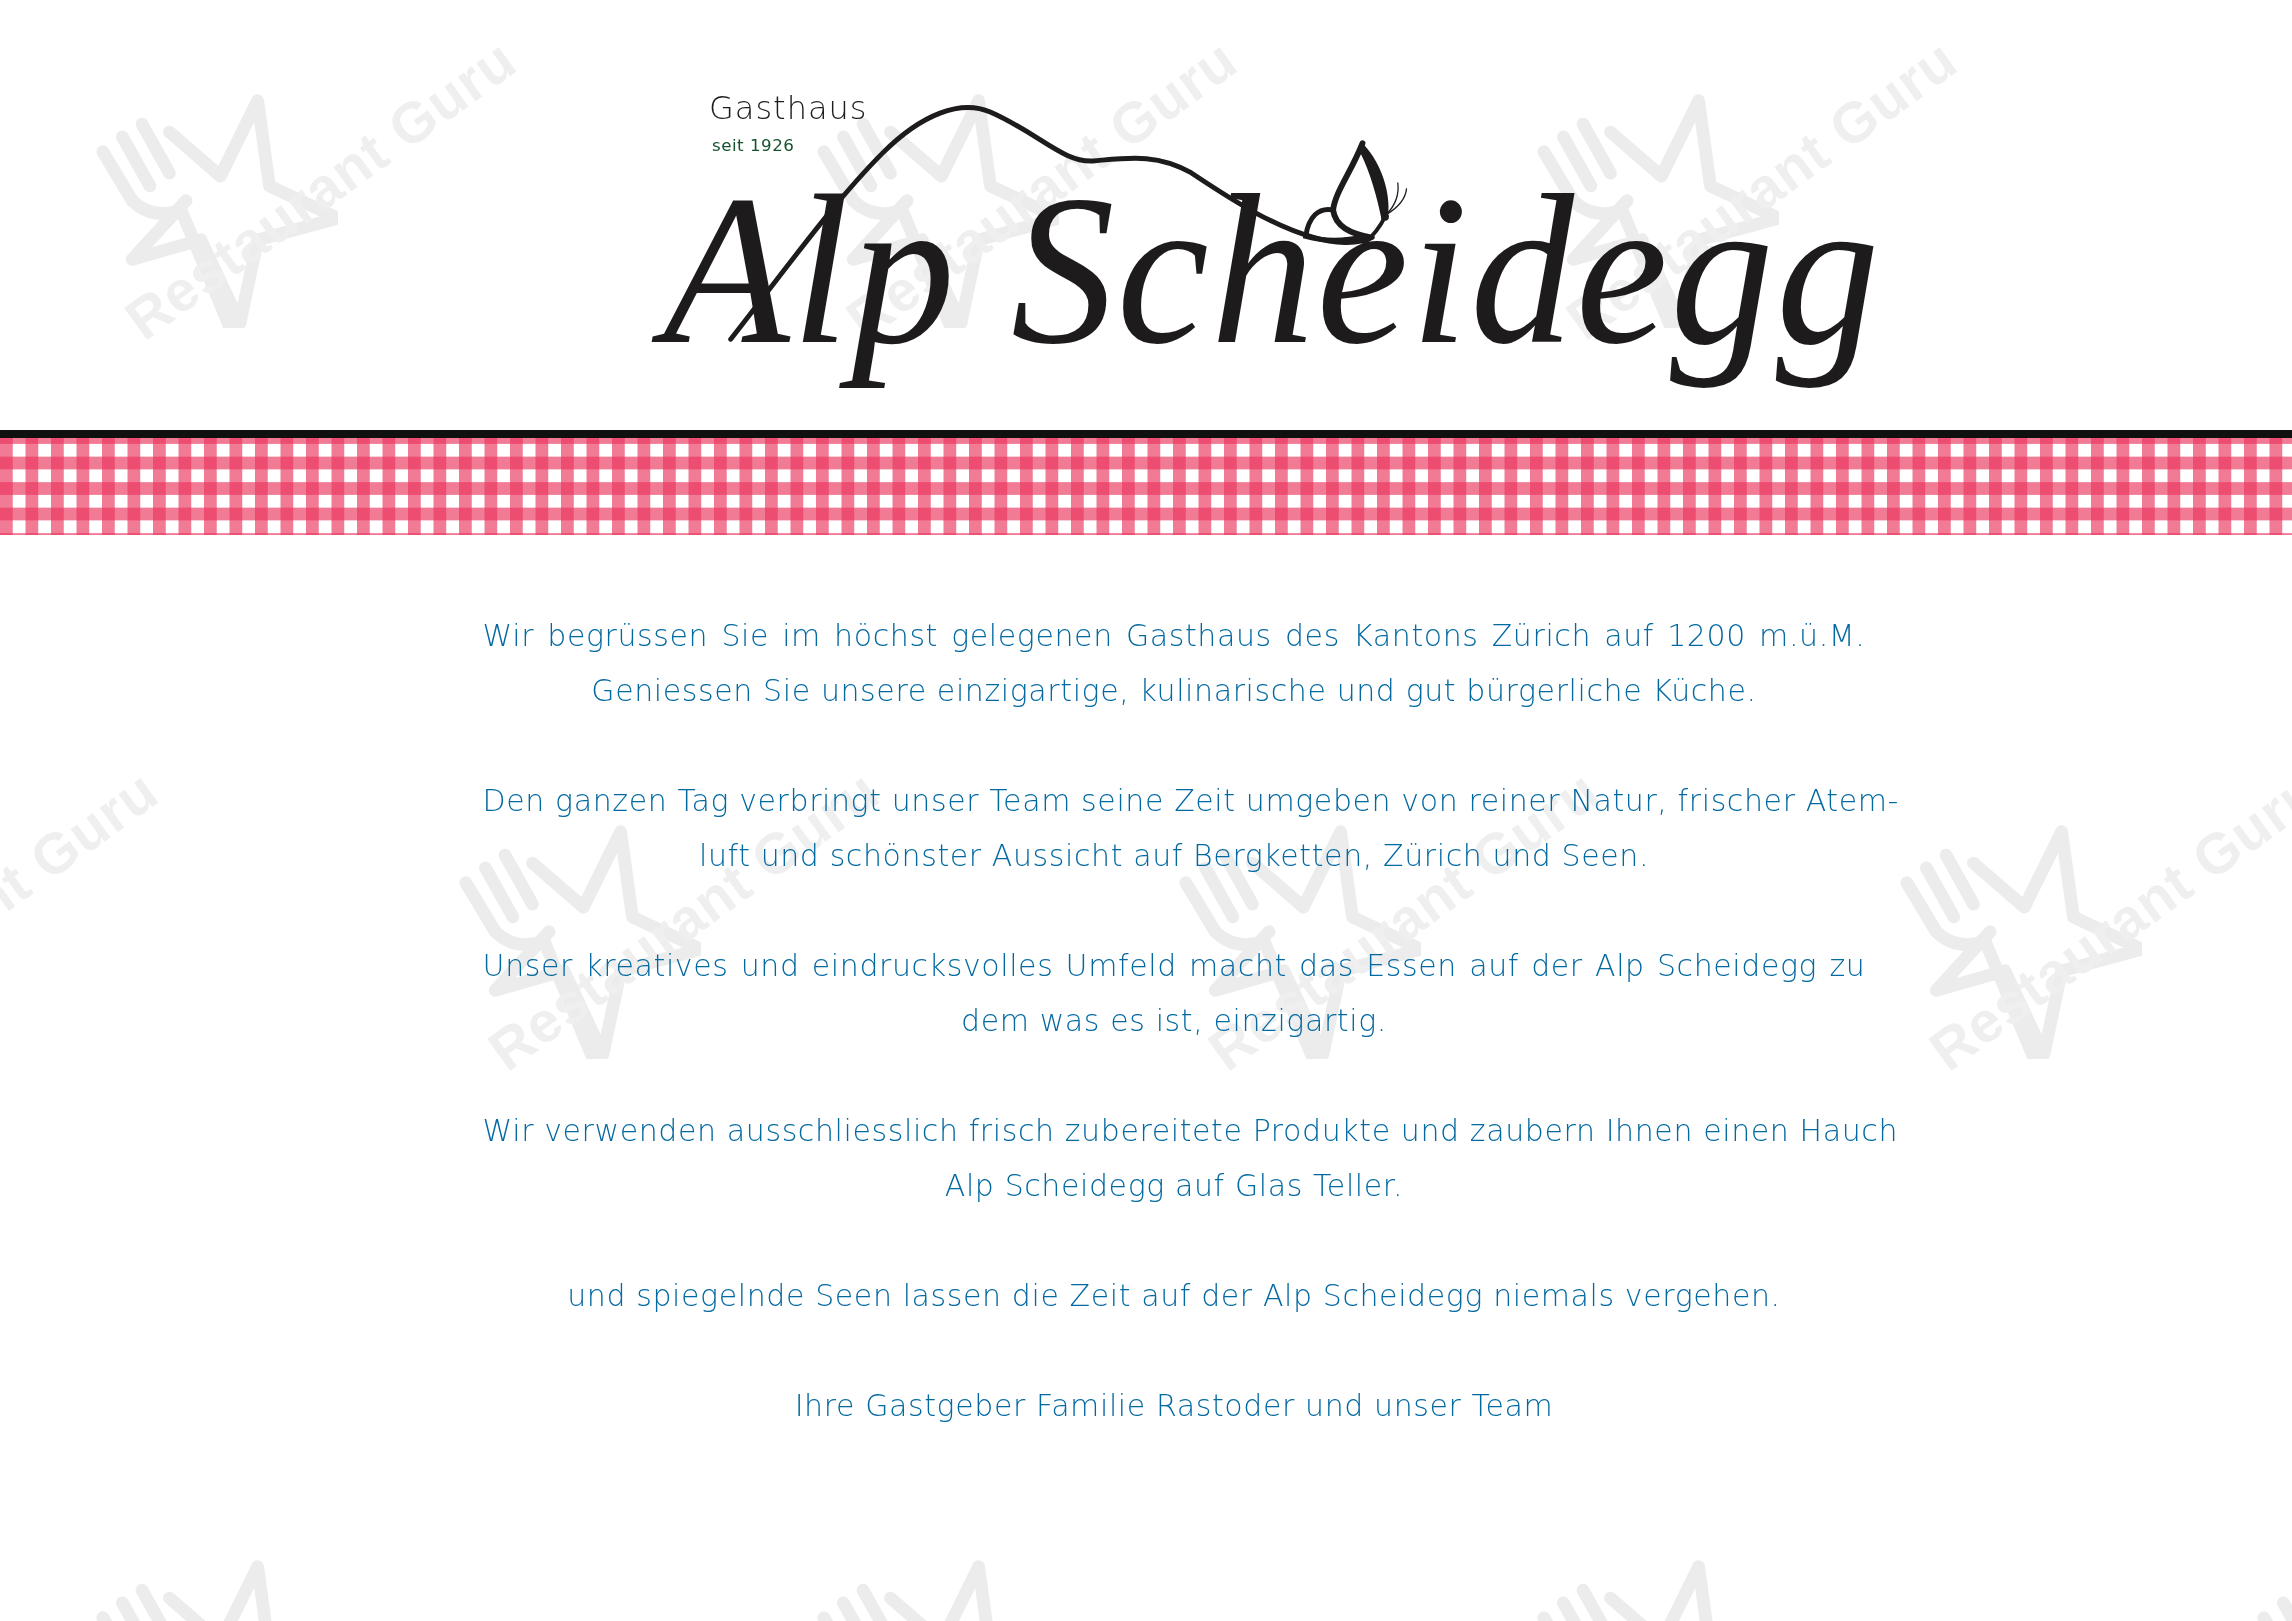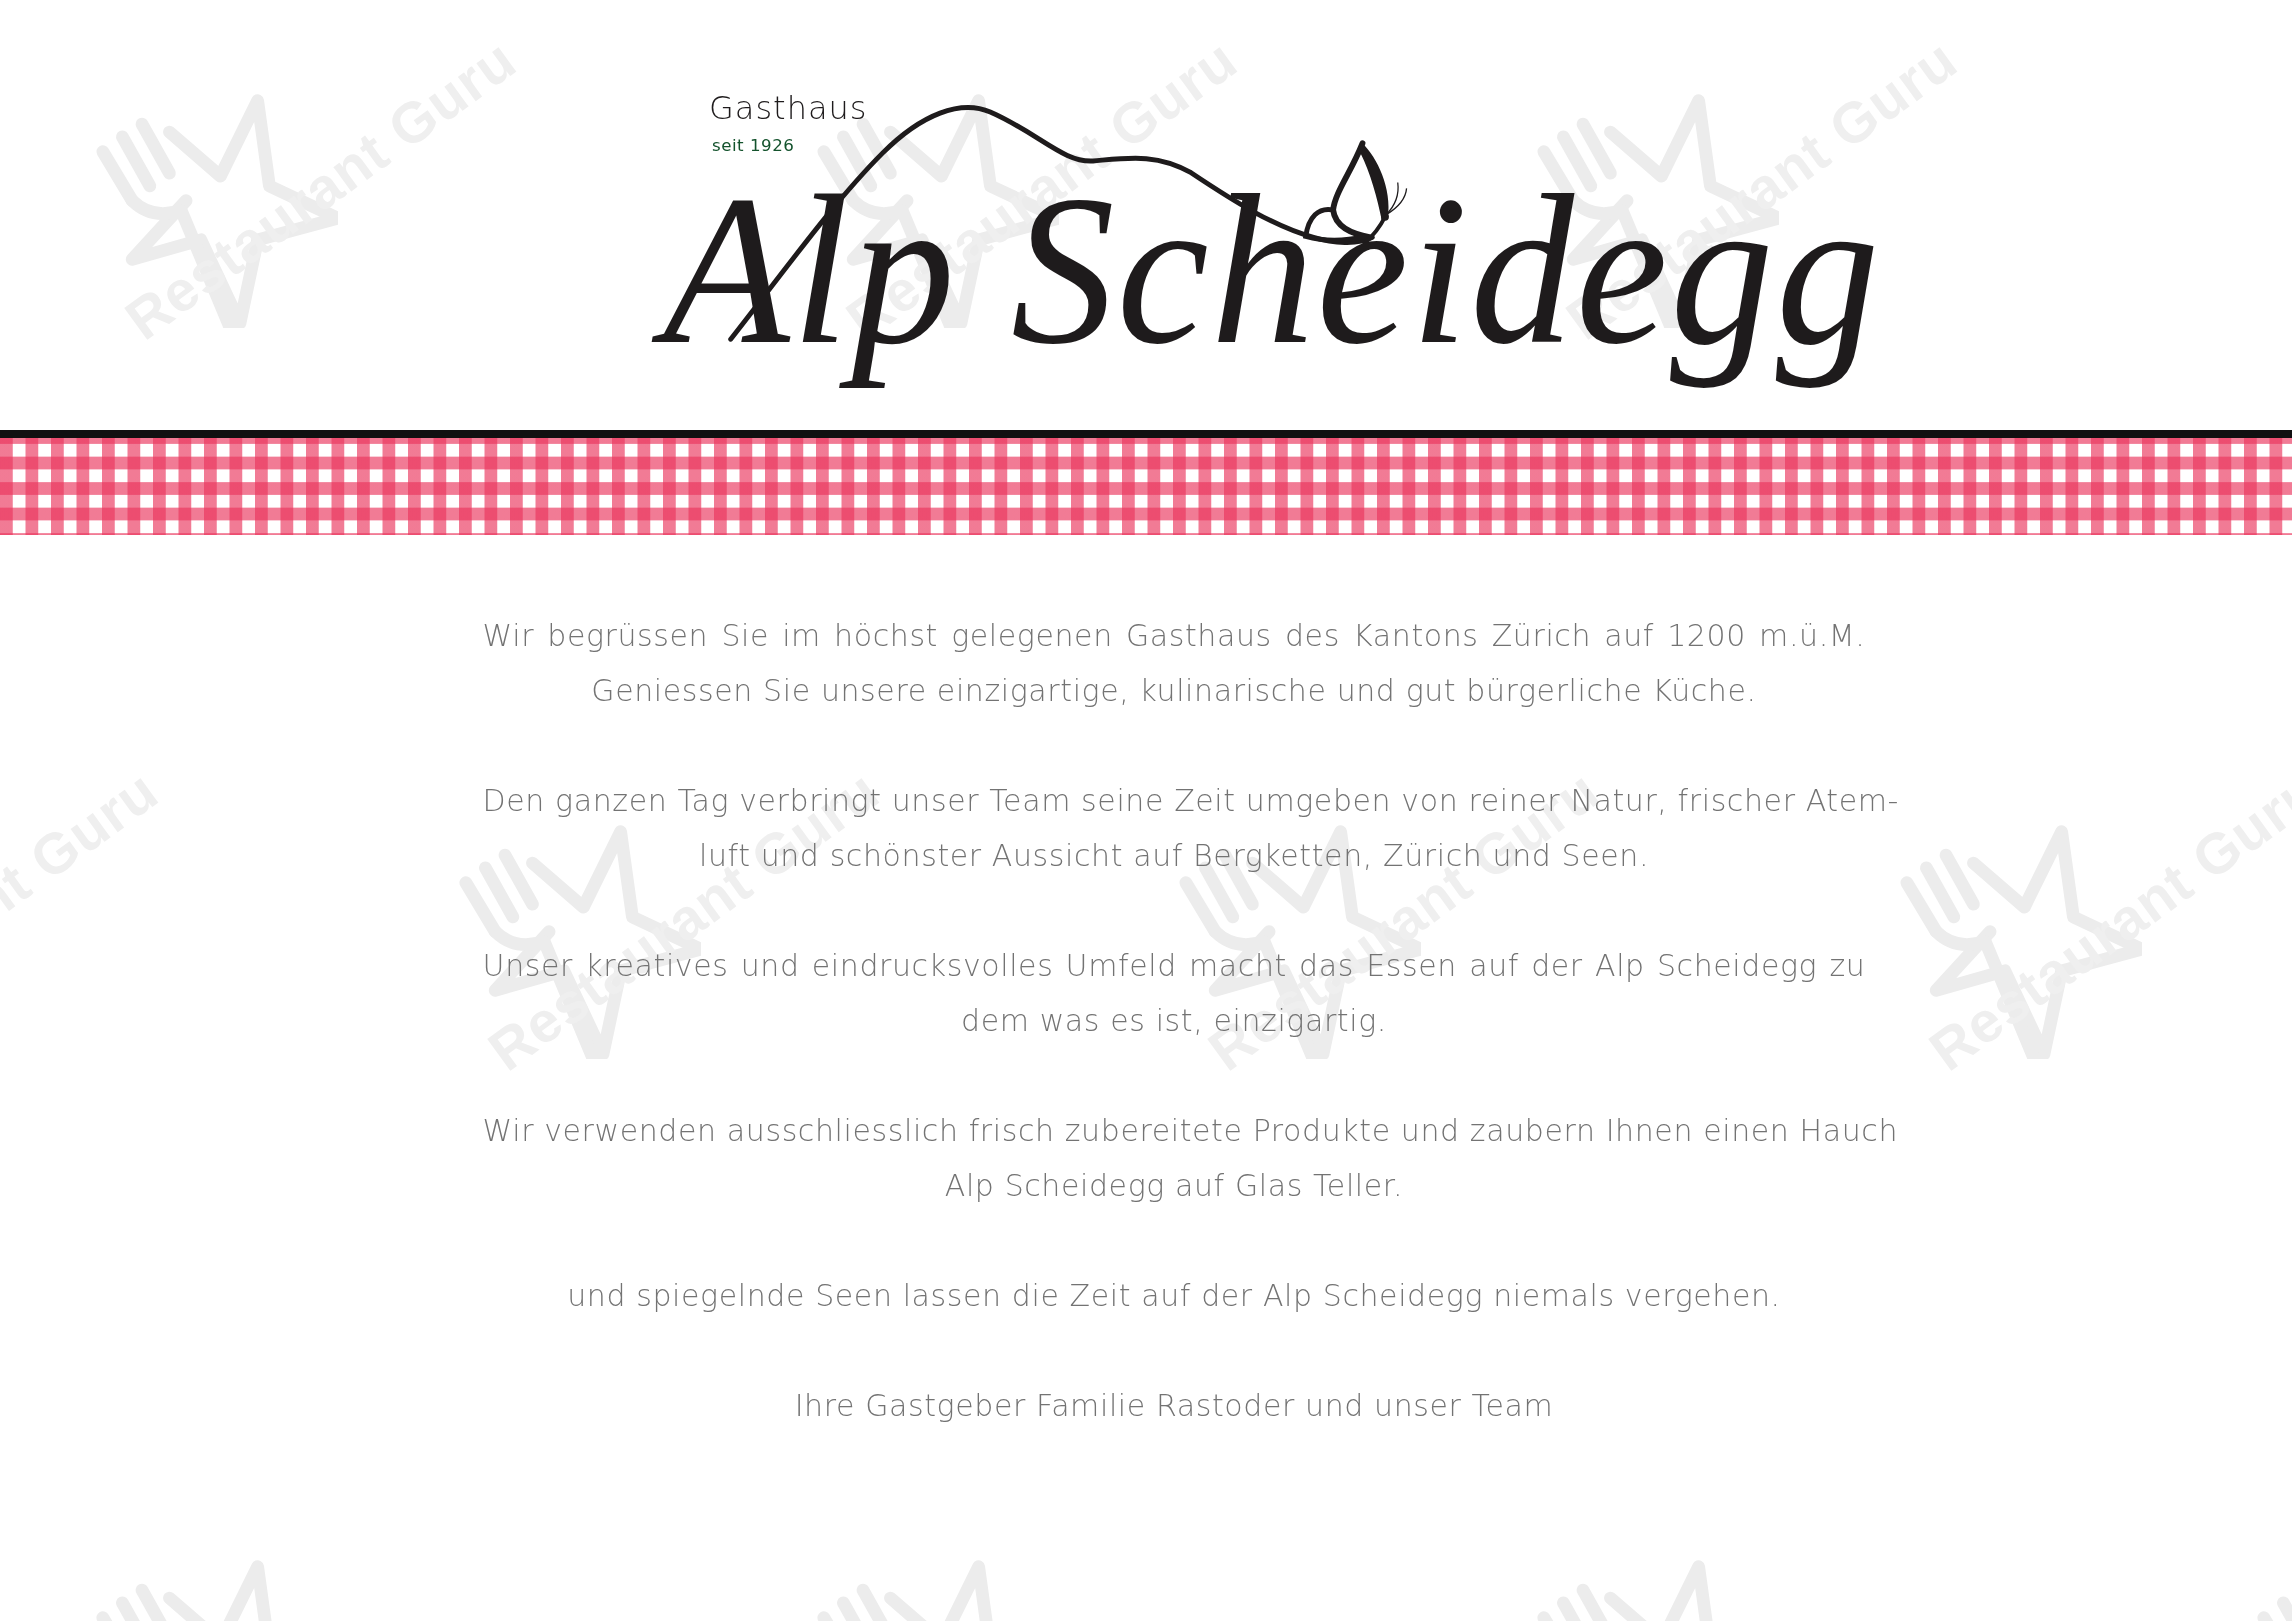--- a/index.html
+++ b/index.html
@@ -126,21 +126,21 @@
       position: absolute;
       left: 461px;
       top: 608px;
       width: 1426px;
       z-index: 2;
       text-align: center;
       font-family: "DejaVu Sans", sans-serif;
       font-weight: 300;
       font-size: 30px;
       line-height: 55px;
-      color: #737373;
+      color: #0369a1;
       letter-spacing: 0.6px;
     }
     .intro p {
       margin: 0 0 55px 0;
     }
     .intro p span {
       display: block;
       white-space: nowrap;
     }
     .intro p.justify span.first {

